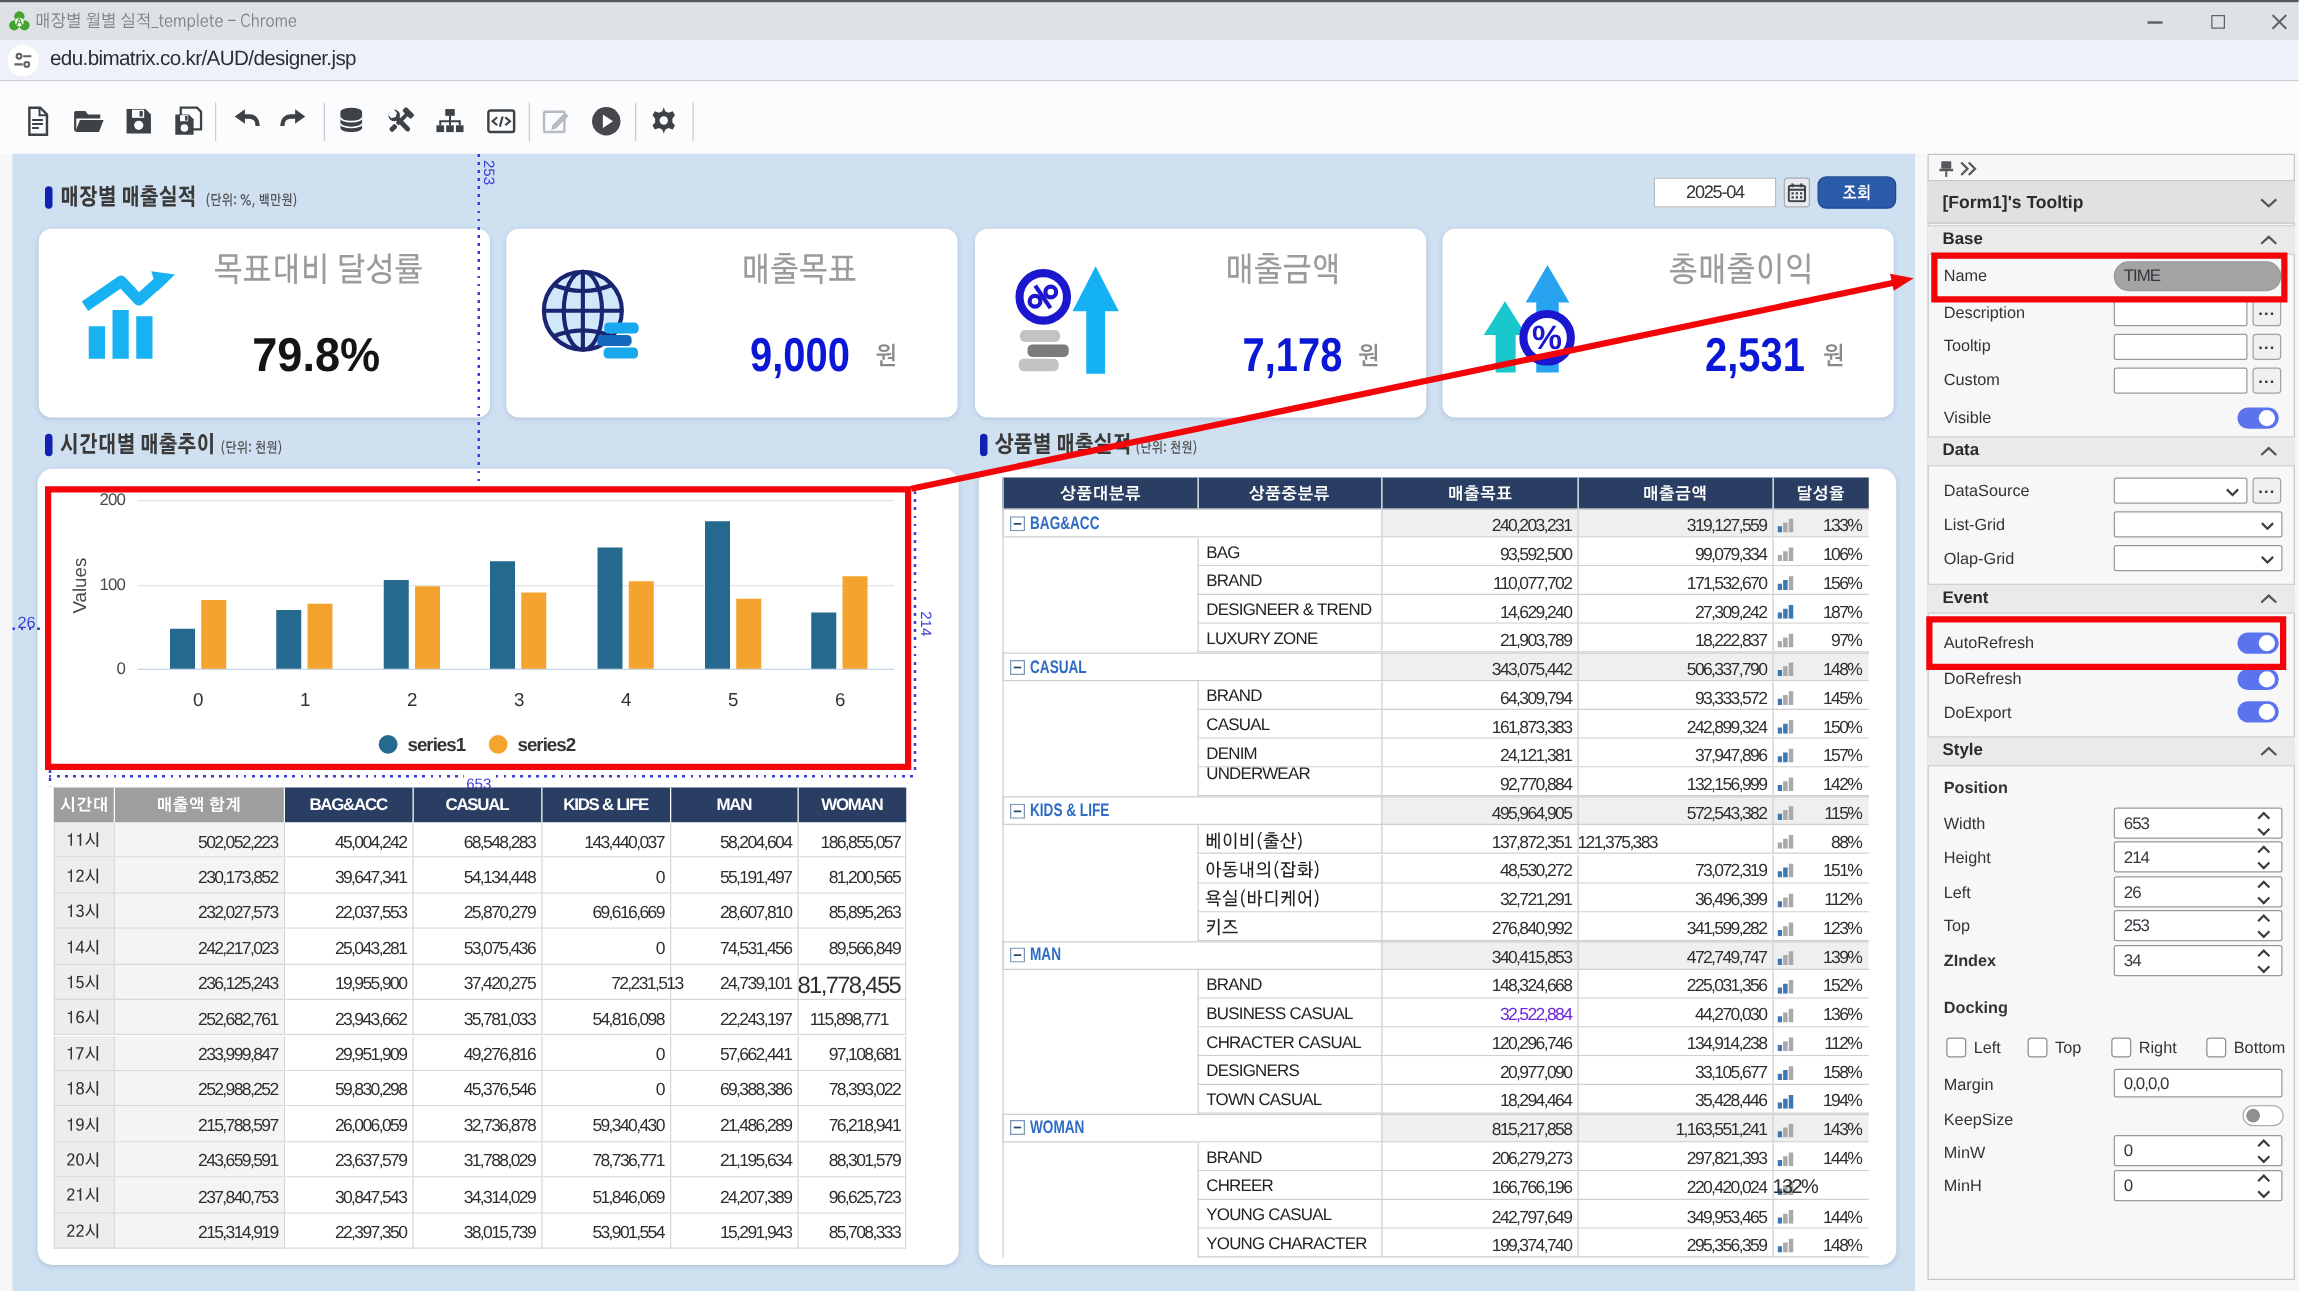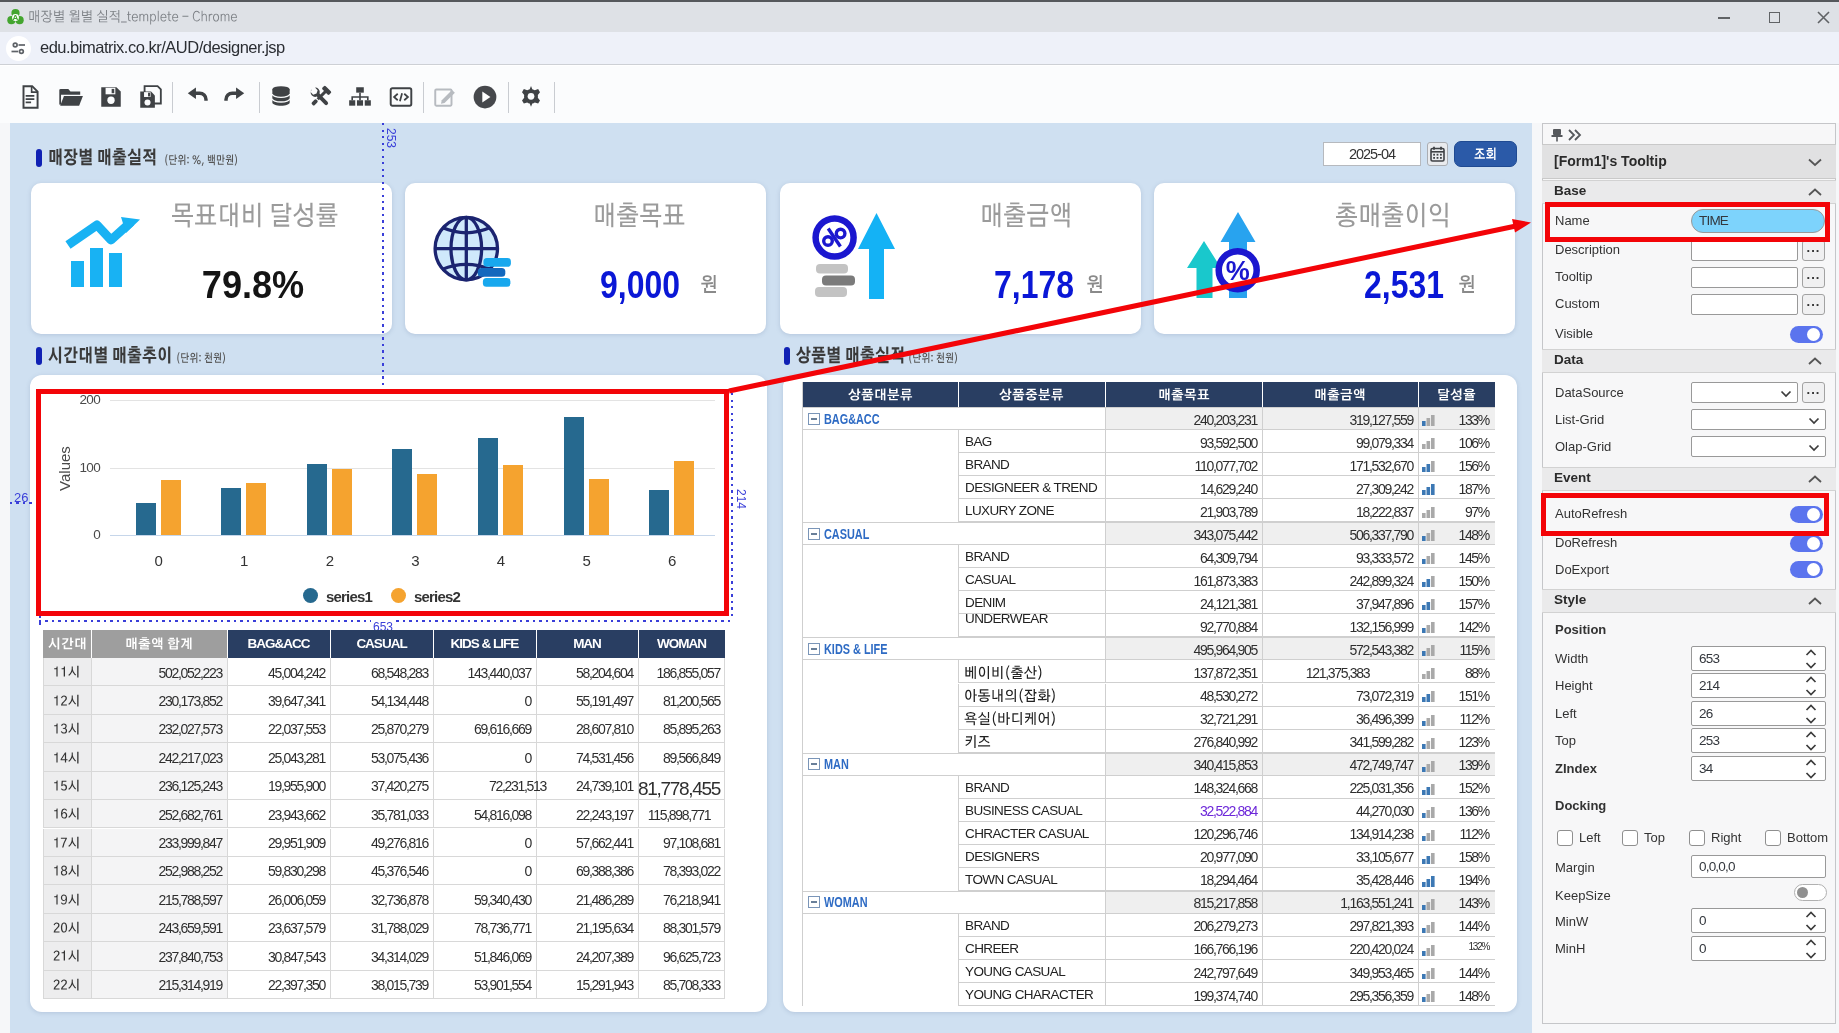--- a/index.html
+++ b/index.html
@@ -675,21 +675,21 @@
     </svg>
 <div class="ab" style="left:1418px;top:641.9px;width:71px;text-align:right;font-size:14px;color:#2e2e2e;letter-spacing:-1.3px">115%</div>
 <div class="ab" style="left:958px;top:660.4px;width:147px;height:23.0px;background:#fff;border-bottom:1px solid #cfcfcf;border-left:1px solid #cfcfcf"></div>
 <div class="ab" style="left:1105px;top:660.4px;width:157px;height:23.0px;background:#fff;border-bottom:1px solid #cfcfcf;border-left:1px solid #cfcfcf"></div>
 <div class="ab" style="left:1262px;top:660.4px;width:156px;height:23.0px;background:#fff;border-bottom:1px solid #cfcfcf;border-left:1px solid #cfcfcf"></div>
 <div class="ab" style="left:1418px;top:660.4px;width:77px;height:23.0px;background:#fff;border-bottom:1px solid #cfcfcf;border-left:1px solid #cfcfcf"></div>
 <svg class="kt" style="left:964.0px;top:664.9px;" width="81" height="18" viewBox="0 -12.8 81 18">
       <path d="M10.6 1.3V-11.8H11.8V1.3ZM5.9 -5.7V-7H7.9V-11.5H9.1V0.7H7.9V-5.7ZM1.4 -1.3V-10.8H2.7V-7.4H5.1V-10.8H6.3V-1.3ZM2.7 -2.5H5.1V-6.2H2.7Z M23.7 1.3V-11.8H25V1.3ZM14.9 -6Q14.9 -8.3 15.7 -9.7Q16.5 -11.1 18 -11.1Q19.5 -11.1 20.3 -9.7Q21.2 -8.3 21.2 -6Q21.2 -3.8 20.4 -2.4Q19.5 -1 18 -1Q16.5 -1 15.7 -2.4Q14.9 -3.8 14.9 -6ZM16.2 -6Q16.2 -4.4 16.6 -3.3Q17.1 -2.2 18 -2.2Q19 -2.2 19.4 -3.3Q19.9 -4.4 19.9 -6Q19.9 -7.7 19.4 -8.8Q19 -9.9 18 -9.9Q17.1 -9.9 16.6 -8.8Q16.2 -7.7 16.2 -6Z M37.1 1.3V-11.8H38.4V1.3ZM28.5 -1.2V-10.9H29.7V-7.4H33.2V-10.9H34.5V-1.2ZM29.7 -2.4H33.2V-6.2H29.7Z M42.2 -5.2Q42.2 -9.3 44.6 -12.5L45.5 -12Q45.1 -11.3 44.9 -11Q44.8 -10.8 44.4 -10Q44 -9.3 43.9 -8.7Q43.7 -8.1 43.6 -7.2Q43.4 -6.2 43.4 -5.2Q43.4 -4 43.6 -2.9Q43.8 -1.9 44.1 -1.1Q44.4 -0.2 44.7 0.3Q45 0.8 45.5 1.6L44.6 2.2Q43.5 0.6 42.8 -1.1Q42.2 -2.8 42.2 -5.2Z M48.7 1.2V-1.8H56.2V-2.9H48.7V-3.9H57.4V-0.9H50V0.2H57.8V1.2ZM47 -5.1V-6H59.1V-5.1H53.7V-3.5H52.5V-5.1ZM50.5 -11.1V-12H55.8V-11.1ZM47.9 -7.3Q49.3 -7.5 50.7 -8Q52.1 -8.5 52.2 -9L52.2 -9.1H48.4V-10.1H57.8V-9.1H54.1L54.1 -9Q54.2 -8.6 55.6 -8Q56.9 -7.5 58.2 -7.3L57.8 -6.4Q56.5 -6.6 55.1 -7.1Q53.7 -7.6 53.1 -8.2Q52.6 -7.6 51.2 -7.1Q49.9 -6.6 48.4 -6.4Z M62.8 0.9V-3.4H64V-0.3H71.3V0.9ZM69.6 -2.4V-11.8H70.9V-7.6H72.7V-6.4H70.9V-2.4ZM60.1 -4.8Q60.8 -5.2 61.4 -5.7Q62 -6.2 62.5 -6.9Q63.1 -7.6 63.4 -8.4Q63.7 -9.3 63.7 -10.2V-11.4H65V-10.2Q65 -9.3 65.4 -8.5Q65.7 -7.6 66.3 -7Q66.9 -6.4 67.4 -5.9Q67.9 -5.5 68.5 -5.2L67.7 -4.3Q66.9 -4.7 65.9 -5.7Q64.9 -6.7 64.4 -7.7Q64 -6.7 62.9 -5.6Q61.9 -4.5 60.9 -3.9Z M74.1 1.6Q75.1 0 75.6 -1.5Q76.2 -3.1 76.2 -5.2Q76.2 -6.4 76 -7.4Q75.8 -8.4 75.5 -9.3Q75.2 -10.1 74.9 -10.7Q74.6 -11.2 74.1 -12L75 -12.5Q77.4 -9.3 77.4 -5.2Q77.4 -2.8 76.8 -1.1Q76.1 0.7 75 2.2Z" fill="#222"></path>
     </svg>
 <div class="ab" style="left:1105px;top:664.9px;width:152px;text-align:right;font-size:14px;color:#2e2e2e;letter-spacing:-1.3px">137,872,351</div>
-<div class="ab" style="left:1262px;top:664.9px;width:151px;text-align:center;font-size:14px;color:#2e2e2e;letter-spacing:-1.3px">121,375,383</div>
+<div class="ab" style="left:1262px;top:664.9px;width:151px;text-align:left;font-size:14px;color:#2e2e2e;letter-spacing:-1.3px">121,375,383</div>
 <svg class="ab" style="left:1422px;top:665.4399999999998px" width="14" height="14" viewBox="0 0 14 14">
       <rect x="0.0" y="9" width="3.6" height="5" fill="#a9a9a9"></rect>
       <rect x="4.5" y="6" width="3.6" height="8" fill="#a9a9a9"></rect>
       <rect x="9.0" y="3" width="3.6" height="11" fill="#a9a9a9"></rect>
     </svg>
 <div class="ab" style="left:1418px;top:664.9px;width:71px;text-align:right;font-size:14px;color:#2e2e2e;letter-spacing:-1.3px">88%</div>
 <div class="ab" style="left:958px;top:683.5px;width:147px;height:23.0px;background:#fff;border-bottom:1px solid #cfcfcf;border-left:1px solid #cfcfcf"></div>
 <div class="ab" style="left:1105px;top:683.5px;width:157px;height:23.0px;background:#fff;border-bottom:1px solid #cfcfcf;border-left:1px solid #cfcfcf"></div>
 <div class="ab" style="left:1262px;top:683.5px;width:156px;height:23.0px;background:#fff;border-bottom:1px solid #cfcfcf;border-left:1px solid #cfcfcf"></div>
 <div class="ab" style="left:1418px;top:683.5px;width:77px;height:23.0px;background:#fff;border-bottom:1px solid #cfcfcf;border-left:1px solid #cfcfcf"></div>
@@ -851,21 +851,21 @@
 <div class="ab" style="left:1262px;top:936.9px;width:156px;height:23.0px;background:#fff;border-bottom:1px solid #cfcfcf;border-left:1px solid #cfcfcf"></div>
 <div class="ab" style="left:1418px;top:936.9px;width:77px;height:23.0px;background:#fff;border-bottom:1px solid #cfcfcf;border-left:1px solid #cfcfcf"></div>
 <div class="ab" style="left:965px;top:940.9px;font-size:13.5px;color:#222;letter-spacing:-0.6px">CHREER</div>
 <div class="ab" style="left:1105px;top:941.4px;width:152px;text-align:right;font-size:14px;color:#2e2e2e;letter-spacing:-1.3px">166,766,196</div>
 <div class="ab" style="left:1262px;top:941.4px;width:151px;text-align:right;font-size:14px;color:#2e2e2e;letter-spacing:-1.3px">220,420,024</div>
 <svg class="ab" style="left:1422px;top:941.9199999999994px" width="14" height="14" viewBox="0 0 14 14">
       <rect x="0.0" y="9" width="3.6" height="5" fill="#3c78b4"></rect>
       <rect x="4.5" y="6" width="3.6" height="8" fill="#a9a9a9"></rect>
       <rect x="9.0" y="3" width="3.6" height="11" fill="#a9a9a9"></rect>
     </svg>
-<div class="ab" style="left:1418px;top:941.4px;width:71px;text-align:right;font-size:10px;color:#2e2e2e;letter-spacing:-1.3px">132%</div>
+<div class="ab" style="left:1418px;top:941.4px;width:71px;font-size:16px;color:#2e2e2e;letter-spacing:-1.3px">132%</div>
 <div class="ab" style="left:958px;top:960.0px;width:147px;height:23.0px;background:#fff;border-bottom:1px solid #cfcfcf;border-left:1px solid #cfcfcf"></div>
 <div class="ab" style="left:1105px;top:960.0px;width:157px;height:23.0px;background:#fff;border-bottom:1px solid #cfcfcf;border-left:1px solid #cfcfcf"></div>
 <div class="ab" style="left:1262px;top:960.0px;width:156px;height:23.0px;background:#fff;border-bottom:1px solid #cfcfcf;border-left:1px solid #cfcfcf"></div>
 <div class="ab" style="left:1418px;top:960.0px;width:77px;height:23.0px;background:#fff;border-bottom:1px solid #cfcfcf;border-left:1px solid #cfcfcf"></div>
 <div class="ab" style="left:965px;top:964.0px;font-size:13.5px;color:#222;letter-spacing:-0.6px">YOUNG CASUAL</div>
 <div class="ab" style="left:1105px;top:964.5px;width:152px;text-align:right;font-size:14px;color:#2e2e2e;letter-spacing:-1.3px">242,797,649</div>
 <div class="ab" style="left:1262px;top:964.5px;width:151px;text-align:right;font-size:14px;color:#2e2e2e;letter-spacing:-1.3px">349,953,465</div>
 <svg class="ab" style="left:1422px;top:964.9599999999994px" width="14" height="14" viewBox="0 0 14 14">
       <rect x="0.0" y="9" width="3.6" height="5" fill="#3c78b4"></rect>
       <rect x="4.5" y="6" width="3.6" height="8" fill="#a9a9a9"></rect>
@@ -899,21 +899,21 @@
 <div class="ab" style="left:1554px;top:153px;font-size:14px;font-weight:bold;color:#2b2b2b">[Form1]'s Tooltip</div>
 <svg class="ab" style="left:1808px;top:158px" width="14" height="9" viewBox="0 0 14 9">
       <path d="M1 1.5 L7 7 L13 1.5" stroke="#555" stroke-width="1.8" fill="none"></path>
     </svg>
 <div class="ab" style="left:1542px;top:180px;width:294px;height:24px;background:#eaeaeb;border-top:1px solid #d2d2d2;border-bottom:1px solid #d2d2d2"></div>
 <div class="ab" style="left:1554px;top:183px;font-size:13.5px;font-weight:bold;color:#2b2b2b">Base</div>
 <svg class="ab" style="left:1808px;top:188px" width="14" height="9" viewBox="0 0 14 9">
       <path d="M1 7 L7 1.5 L13 7" stroke="#555" stroke-width="1.8" fill="none"></path>
     </svg>
 <div class="ab" style="left:1555px;top:213px;font-size:13px;font-weight:normal;color:#333">Name</div>
-<div class="ab" style="left:1691px;top:209px;width:134px;height:24px;background:#7dd3fc;border:1px solid #999;border-radius:12px;font-size:13.5px;color:#33373d;line-height:22px;padding-left:7px;letter-spacing:-0.8px">TIME</div>
+<div class="ab" style="left:1691px;top:209px;width:134px;height:24px;background:#a3a3a3;border:1px solid #999;border-radius:12px;font-size:13.5px;color:#33373d;line-height:22px;padding-left:7px;letter-spacing:-0.8px">TIME</div>
 <div class="ab" style="left:1555px;top:242px;font-size:13px;font-weight:normal;color:#333">Description</div>
 <div class="ab" style="left:1691px;top:240px;width:107px;height:21px;background:#fff;border:1px solid #999;border-radius:2px;font-size:13.5px;color:#33373d;line-height:19px;padding-left:7px;letter-spacing:-0.8px"></div>
 <div class="ab" style="left:1802px;top:240px;width:23px;height:21px;background:#f0f0f1;border:1px solid #a2a2a2;border-radius:3px;text-align:center;line-height:13px;font-size:13px;font-weight:bold;color:#333;letter-spacing:1px">...</div>
 <div class="ab" style="left:1555px;top:269px;font-size:13px;font-weight:normal;color:#333">Tooltip</div>
 <div class="ab" style="left:1691px;top:267px;width:107px;height:21px;background:#fff;border:1px solid #999;border-radius:2px;font-size:13.5px;color:#33373d;line-height:19px;padding-left:7px;letter-spacing:-0.8px"></div>
 <div class="ab" style="left:1802px;top:267px;width:23px;height:21px;background:#f0f0f1;border:1px solid #a2a2a2;border-radius:3px;text-align:center;line-height:13px;font-size:13px;font-weight:bold;color:#333;letter-spacing:1px">...</div>
 <div class="ab" style="left:1555px;top:296px;font-size:13px;font-weight:normal;color:#333">Custom</div>
 <div class="ab" style="left:1691px;top:294px;width:107px;height:21px;background:#fff;border:1px solid #999;border-radius:2px;font-size:13.5px;color:#33373d;line-height:19px;padding-left:7px;letter-spacing:-0.8px"></div>
 <div class="ab" style="left:1802px;top:294px;width:23px;height:21px;background:#f0f0f1;border:1px solid #a2a2a2;border-radius:3px;text-align:center;line-height:13px;font-size:13px;font-weight:bold;color:#333;letter-spacing:1px">...</div>
 <div class="ab" style="left:1555px;top:326px;font-size:13px;font-weight:normal;color:#333">Visible</div>

